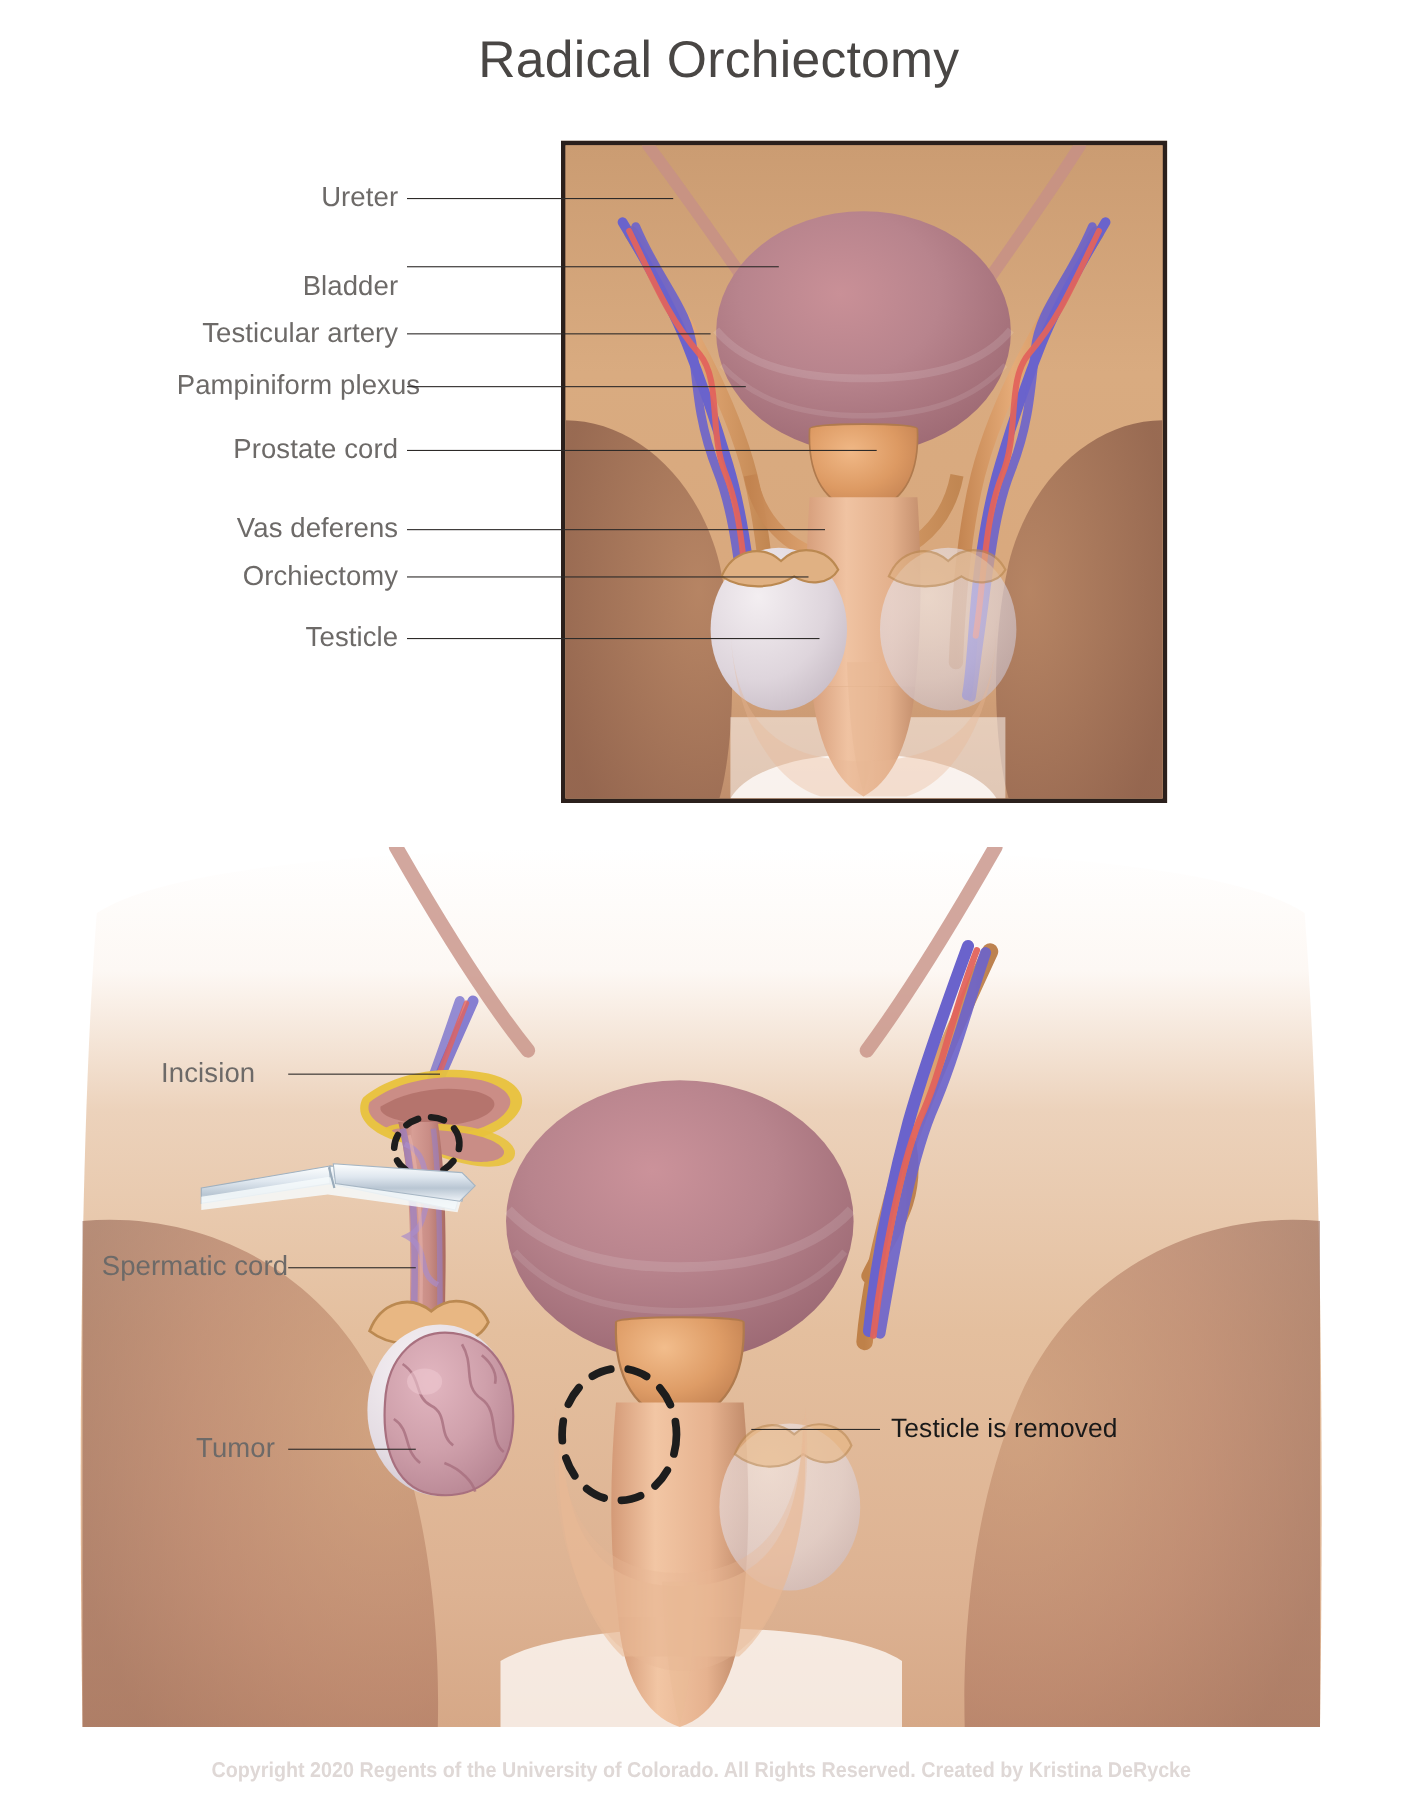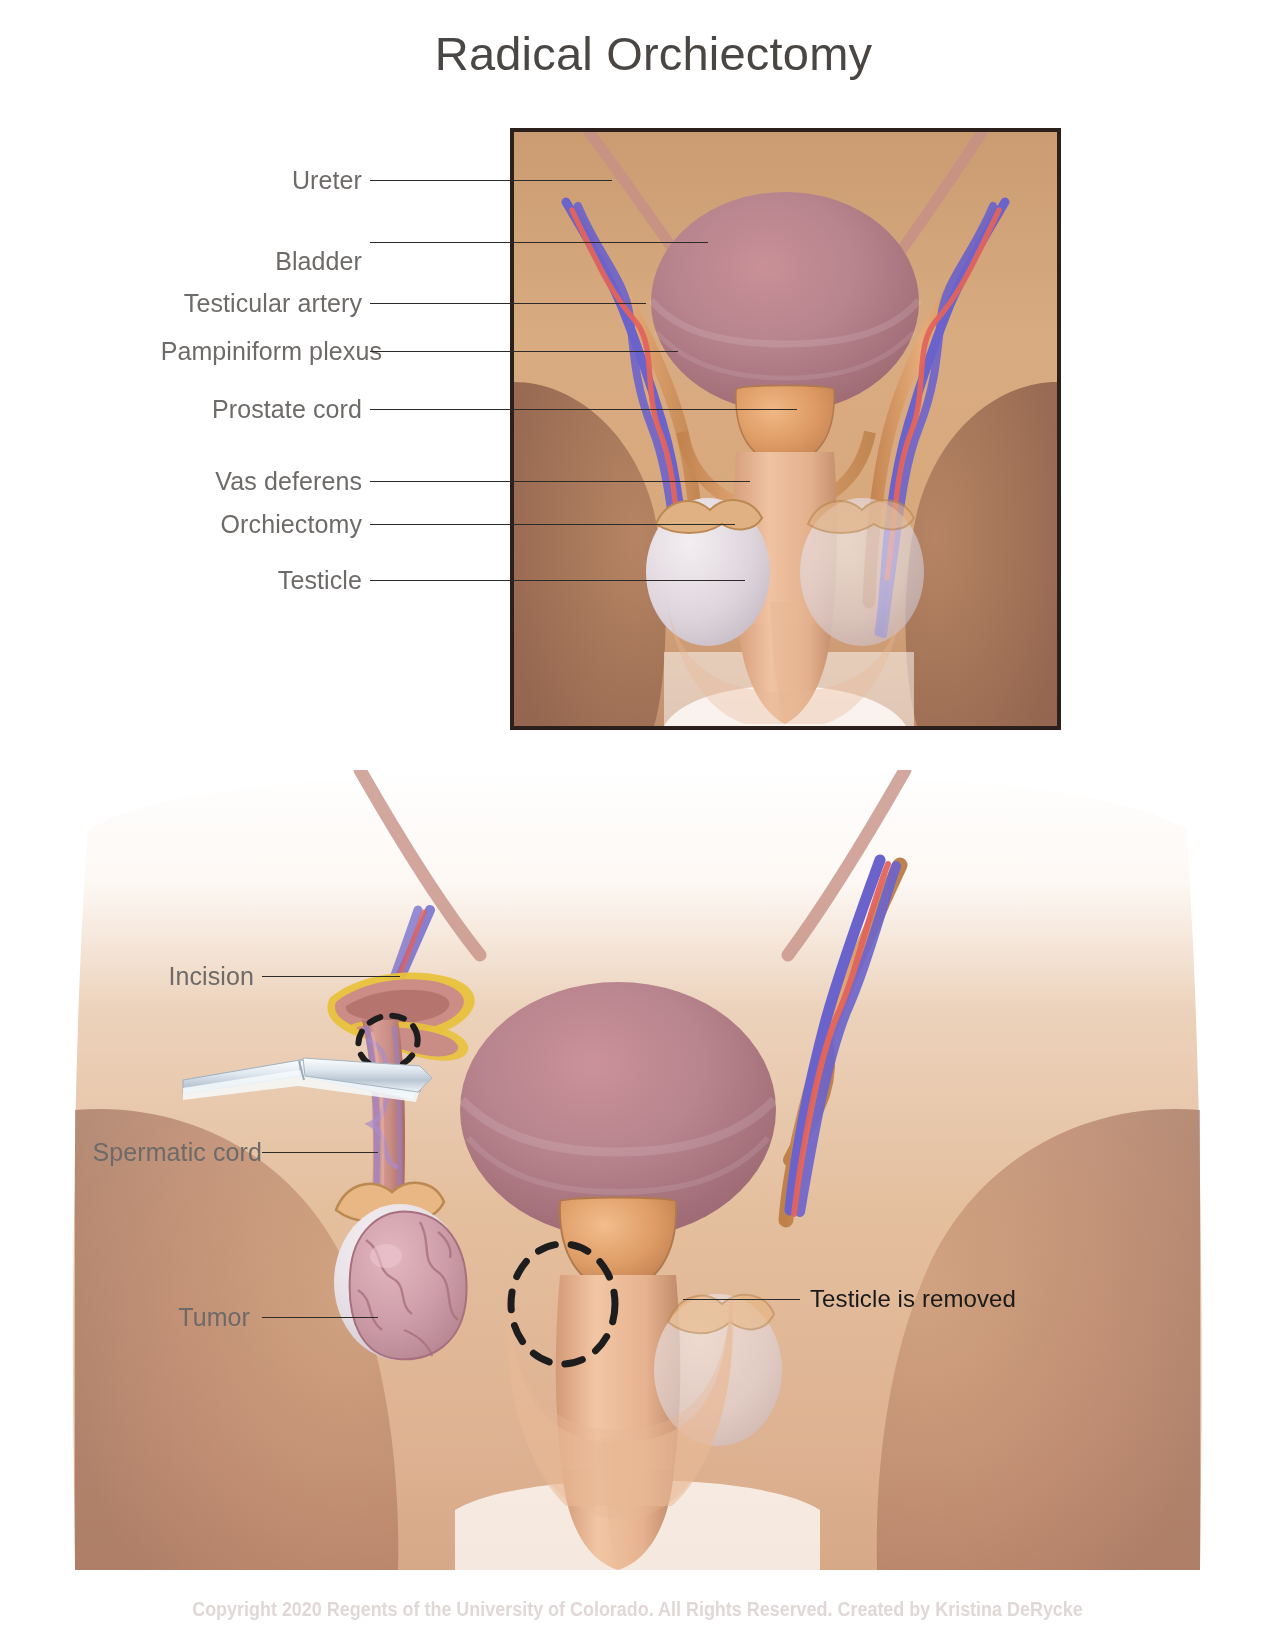--- a/index.html
+++ b/index.html
@@ -332,21 +332,21 @@
 
         <path d="M510,520 C500,620 528,700 566,736 L672,736 C712,700 740,620 730,520 C728,620 700,672 618,672 C540,672 512,620 510,520 Z" fill="#eaba95" opacity="0.55"></path>
         <path d="M505,510 C498,600 518,680 560,724 C600,760 650,756 684,720 C720,680 740,600 732,510 C730,600 700,660 618,660 C536,660 508,600 505,510 Z" fill="#e8b894" opacity="0.35"></path>
 
         <ellipse cx="563" cy="534" rx="52" ry="60" fill="none" stroke="#1d1d1d" stroke-width="7" stroke-dasharray="18 16" stroke-linecap="round"></ellipse>
       </g>
     </svg>
   </div>
 
   <div id="bottom-annotations">
-      <div class="lbl r" style="left: 254px; top: 976px;">Incision</div>
+      <div class="lbl r" style="left: 232px; top: 976px;">Incision</div>
       <div class="leader" style="left: 262px; top: 976px; width: 138px;"></div>
       <div class="lbl r" style="left: 262px; top: 1152px;">Spermatic cord</div>
       <div class="leader" style="left: 262px; top: 1152px; width: 116px;"></div>
       <div class="lbl r" style="left: 250px; top: 1317px;">Tumor</div>
       <div class="leader" style="left: 262px; top: 1317px; width: 116px;"></div>
       <div class="lbl l big" style="left: 810px; top: 1299px;">Testicle is removed</div>
       <div class="leader" style="left: 683px; top: 1299px; width: 117px;"></div>
     </div>
 
   <div class="copyright">Copyright 2020 Regents of the University of Colorado. All Rights Reserved. Created by Kristina DeRycke</div>

